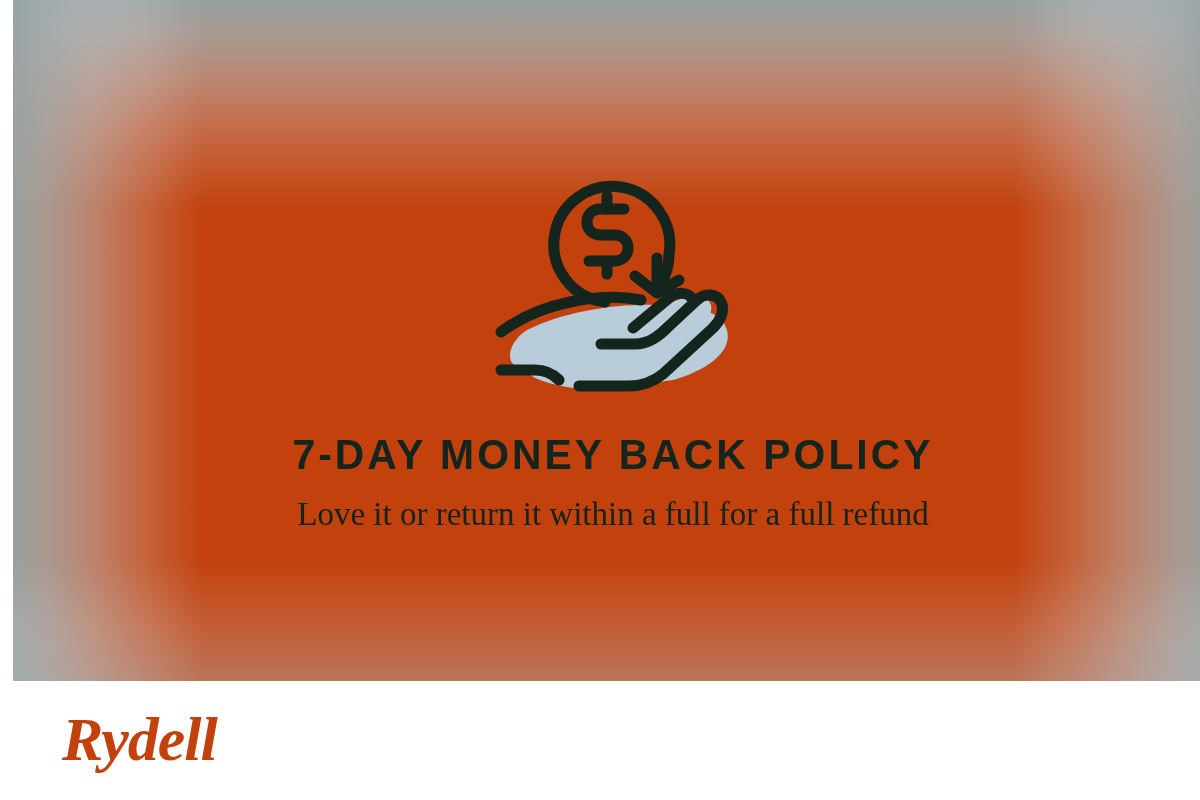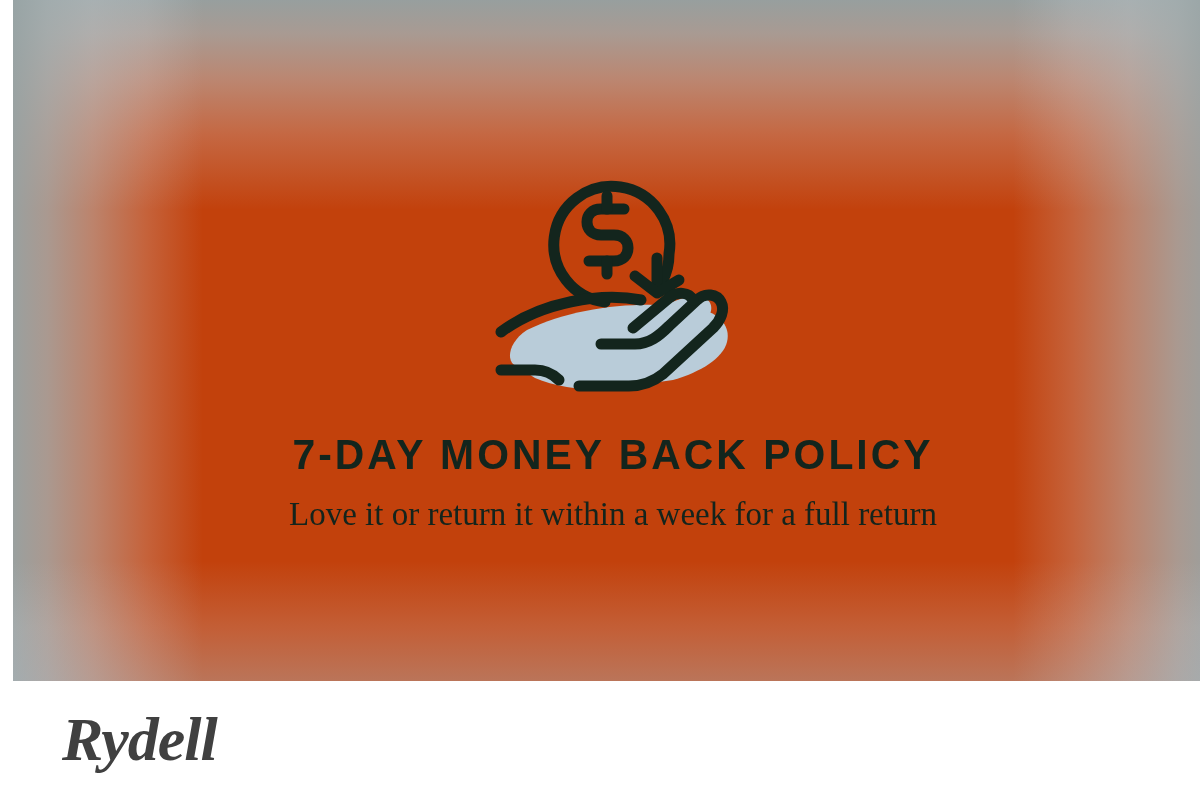--- a/index.html
+++ b/index.html
@@ -132,21 +132,21 @@
     box-sizing: border-box;
     padding: 0 57px 0 62px;
   }
 
   .brand-logo {
     font-family: "Liberation Serif", serif;
     font-style: italic;
     font-weight: 700;
     font-size: 62px;
     line-height: 1;
-    color: #404040;
+    color: #c2410c;
     letter-spacing: -1px;
     transform: translateY(-2px);
     text-align: right;
   }
 
   .contact {
     text-align: right;
     font-family: "Liberation Sans", sans-serif;
     font-weight: 700;
     color: #111111;
@@ -236,21 +236,21 @@
                    L 186 148
                    C 194 141, 206 142, 210 150"></path>
           <path d="M18 220 L 52 220
                    C 62 220, 70 224, 76 230"></path>
         </g>
       </svg>
     </div>
 
     <div class="headline">7-DAY MONEY BACK POLICY</div>
 
-    <div class="subhead">Love it or return it within a week for a full return</div>
+    <div class="subhead">Love it or return it within a full for a full refund</div>
   </div>
 
   <div class="footer">
 
     <div class="brand-logo">Rydell</div>
 
   </div>
 
 </div>
 

